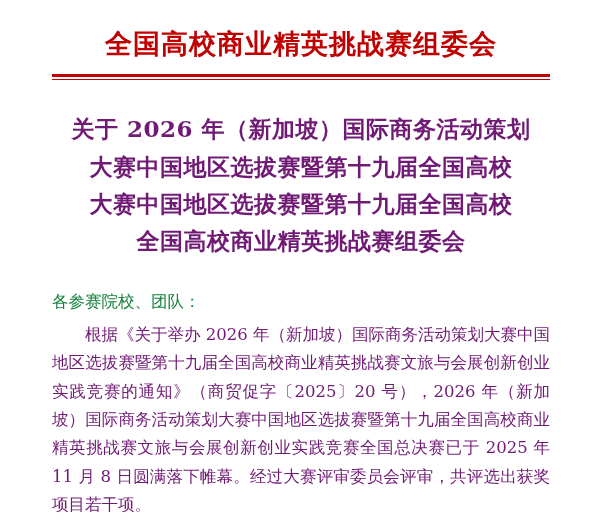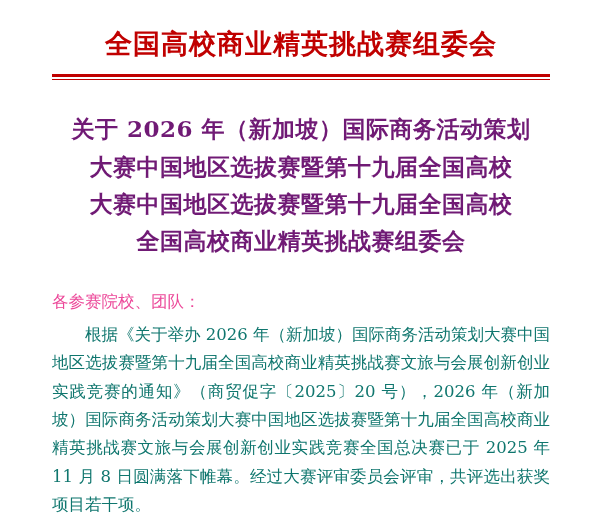--- a/index.html
+++ b/index.html
@@ -50,26 +50,26 @@
     margin-top: 30px;
     letter-spacing: 0.5px;
   }
   .doc-title div {
     white-space: nowrap;
   }
   .salutation {
     font-size: 16.5px;
     line-height: 1.55;
     margin-top: 30px;
-    color: #ec4899;
+    color: #15803d;
   }
   .body-text {
     font-size: 16.5px;
     line-height: 1.72;
-    color: #0f766e;
+    color: #701a75;
     text-align: justify;
     margin-top: 6px;
   }
   .body-text p {
     margin: 0;
     text-indent: 2em;
   }
   .tail {
     font-size: 16.5px;
     line-height: 1.72;

